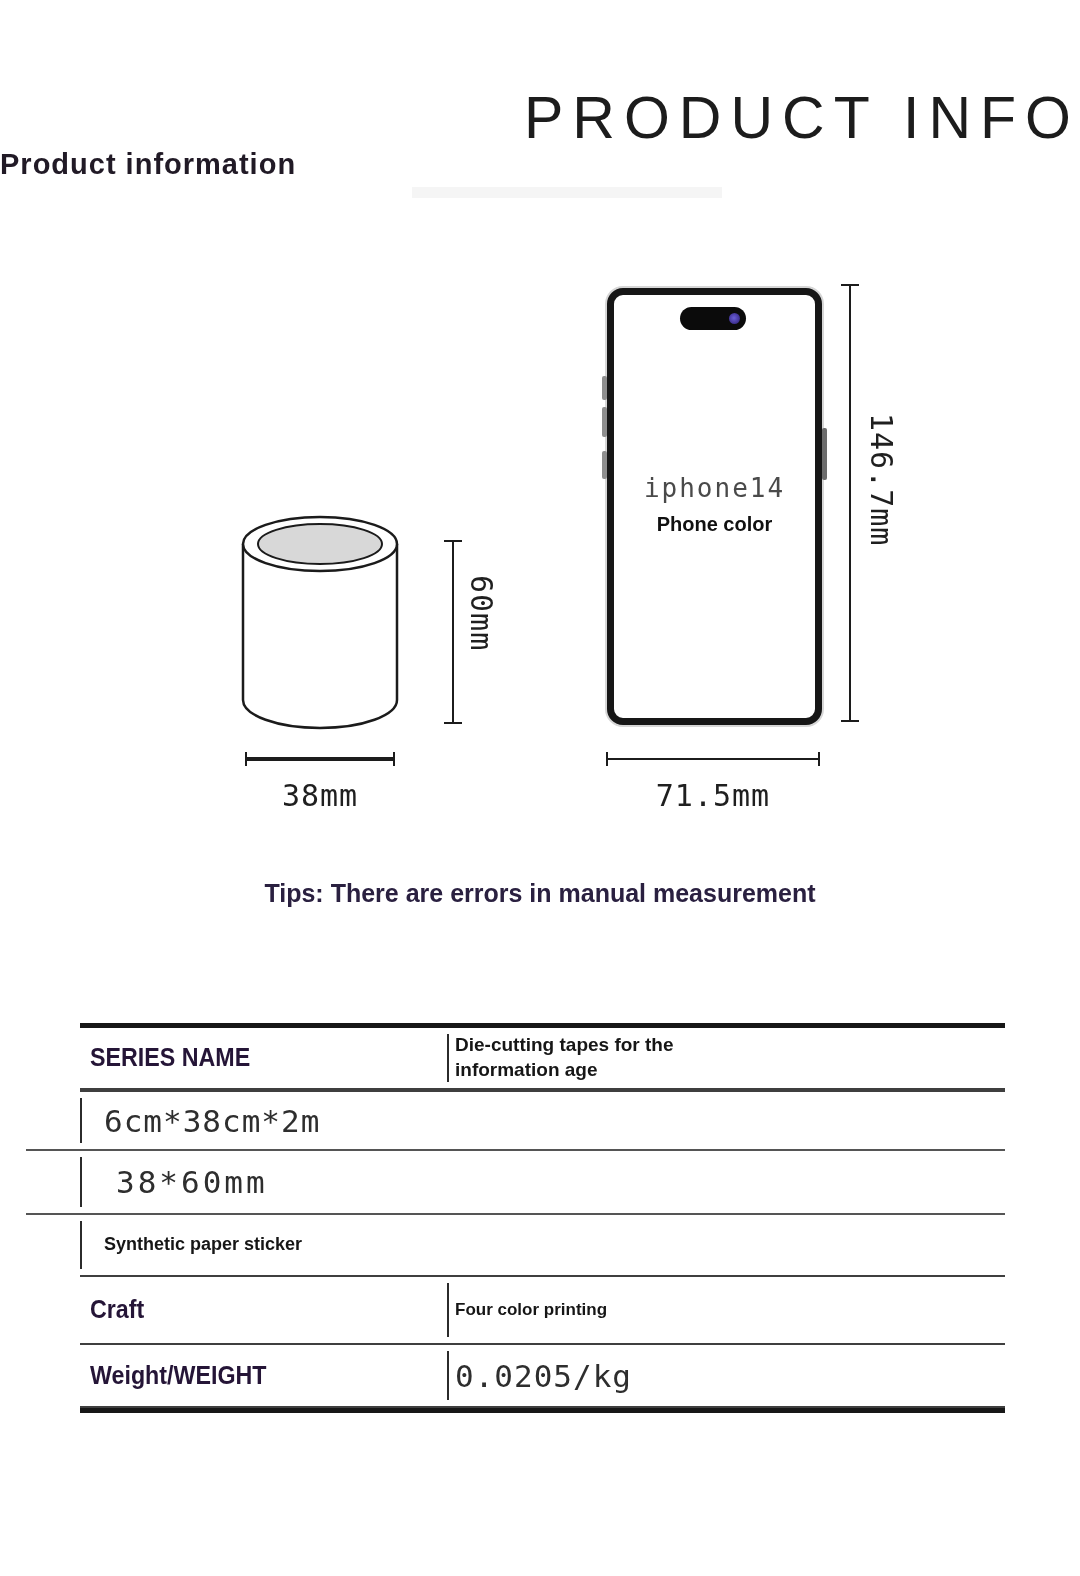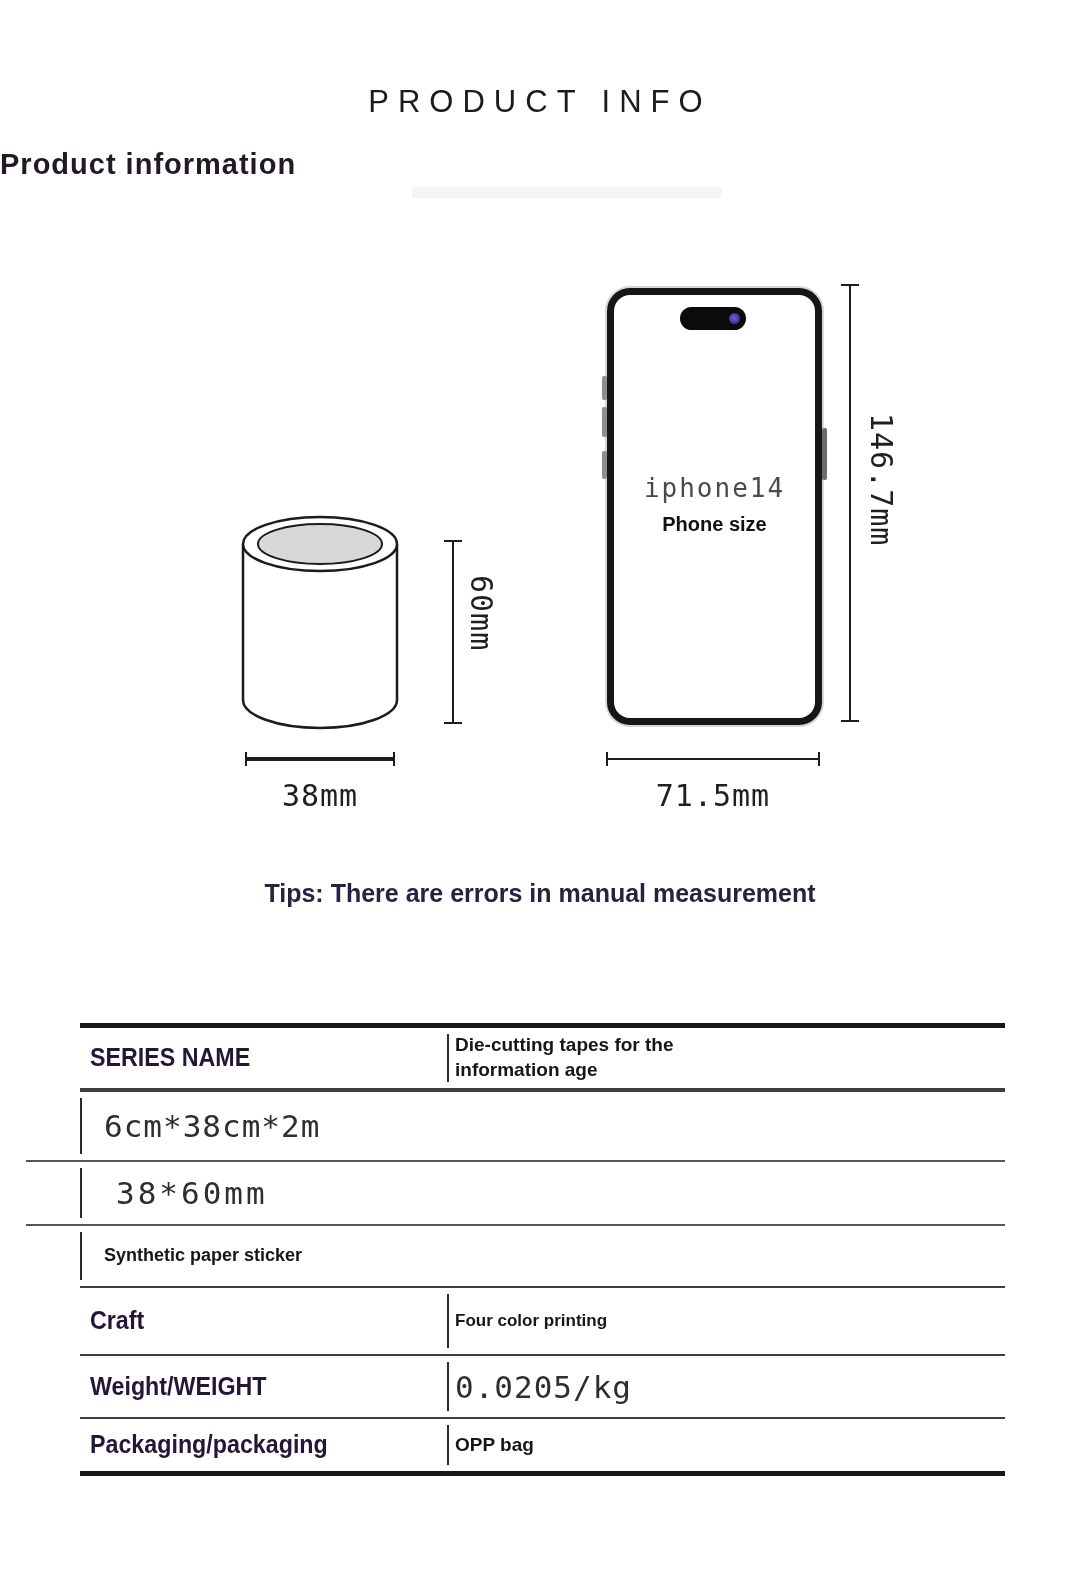--- a/index.html
+++ b/index.html
@@ -7,22 +7,22 @@
   .canvas {
     position:relative;
     width:1080px; height:1576px;
     background:#ffffff;
     font-family:"Liberation Sans", sans-serif;
     overflow:hidden;
   }
   
   .page-title {
     position:absolute; top:84px; left:0; width:100%;
-    text-align:center;
-    font-size:31px; font-weight:500; letter-spacing:9px;
+    text-align:right;
+    font-size:59px; font-weight:500; letter-spacing:9px;
     color:#1c1c1c;
   }
   .subtitle-shadow {
     position:absolute; top:187px; left:412px; width:310px; height:11px;
     background:#f5f5f5;
   }
   .page-subtitle {
     position:absolute; top:148px; left:0; width:100%;
     font-size:29px; font-weight:bold; letter-spacing:1px;
     color:#211a26;
@@ -47,21 +47,21 @@
   }
   .dim-label.vert {
     position:absolute;
     writing-mode:vertical-rl;
   }
   .dim-label.horiz { position:absolute; text-align:center; }
 
   .phone {
     position:absolute; left:607px; top:288px; width:215px; height:437px;
     background:#ffffff;
-    border:7px solid #161616; border-radius:23px;
+    border:7px solid #161616; border-radius:16px;
     box-shadow:0 0 0 2px #d6d6d6;
   }
   .island {
     position:absolute; top:12px; left:50%; margin-left:-35px;
     width:66px; height:23px; border-radius:12px; background:#0b0b0b;
   }
   .camera-dot {
     position:absolute; top:6px; right:6px; width:11px; height:11px;
     border-radius:50%;
     background:radial-gradient(circle at 45% 45%, #6a5fd6 0%, #46399f 55%, #241c63 100%);
@@ -139,21 +139,21 @@
     <div class="line"></div>
     <div class="cap r"></div>
   </div>
   <div class="dim-label horiz" style="left:245px; top:778px; width:150px;">38mm</div>
 
   <div class="phone">
     <div class="island">
       <div class="camera-dot"></div>
     </div>
     <div class="phone-model">iphone14</div>
-    <div class="phone-caption">Phone size</div>
+    <div class="phone-caption">Phone color</div>
   </div>
 
   <div class="side-btn" style="left:602px; top:376px; width:5px; height:24px;"></div>
   <div class="side-btn" style="left:602px; top:407px; width:5px; height:30px;"></div>
   <div class="side-btn" style="left:602px; top:451px; width:5px; height:28px;"></div>
   <div class="side-btn" style="left:822px; top:428px; width:5px; height:52px; background:#6c6c6c;"></div>
 
   <div class="dim-v" style="left:841px; top:284px; height:438px;">
     <div class="cap top"></div>
     <div class="line"></div>
@@ -180,21 +180,21 @@
         <span class="col-div"></span>
         <span class="val-bold maxw">Die-cutting tapes for the information age</span>
       </div>
     </div>
     <div class="sep"></div>
 
     <div class="sep"></div>
 
     <div class="t-row">
       <div class="t-right" style="padding-left:0;">
-        <div class="r3-sub" style="height:68px;">
+        <div class="r3-sub" style="height:57px;">
           <span class="col-div"></span>
           <span class="val-big">6cm*38cm*2m</span>
         </div>
         <div class="psep"></div>
         <div class="r3-sub" style="height:62px;">
           <span class="col-div"></span>
           <span class="val-big" style="letter-spacing:3px;margin-left:12px;">38*60mm</span>
         </div>
         <div class="psep"></div>
         <div class="r3-sub" style="height:60px;">
@@ -220,24 +220,15 @@
       <div class="t-left">
         <span class="lbl">Weight/WEIGHT</span>
       </div>
       <div class="t-right">
         <span class="col-div"></span>
         <span class="val-big">0.0205/kg</span>
       </div>
     </div>
     <div class="sep"></div>
 
-    <div class="t-row" style="height:52px;">
-      <div class="t-left">
-        <span class="lbl">Packaging/packaging</span>
-      </div>
-      <div class="t-right">
-        <span class="col-div"></span>
-        <span class="val-bold">OPP bag</span>
-      </div>
-    </div>
 
   </div>
 </div>
 
 </body></html>

